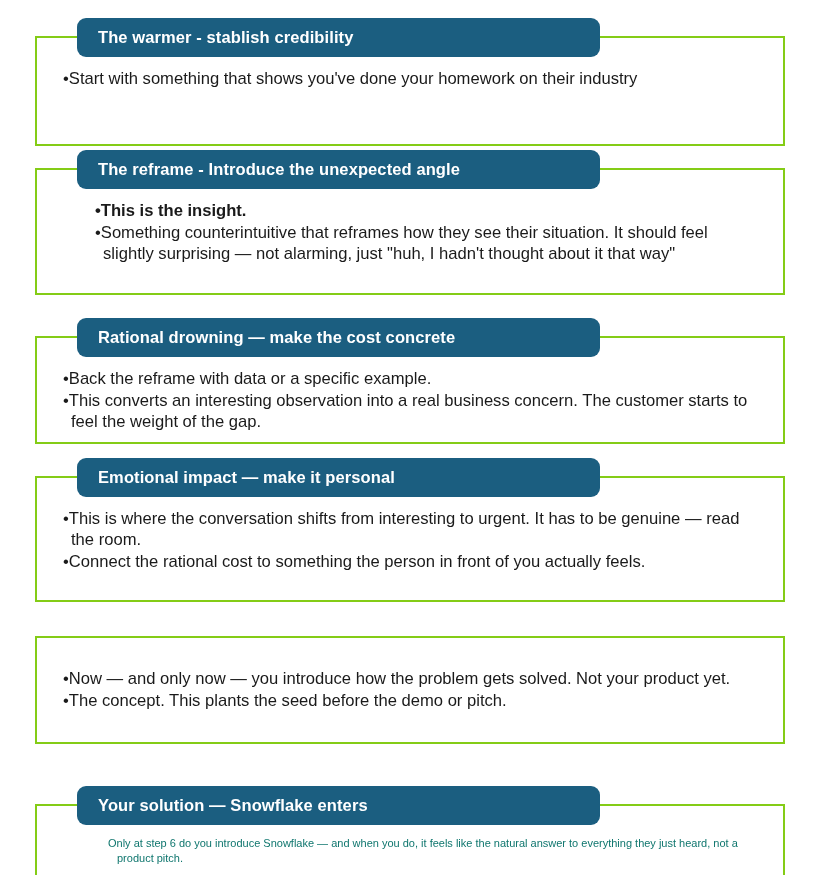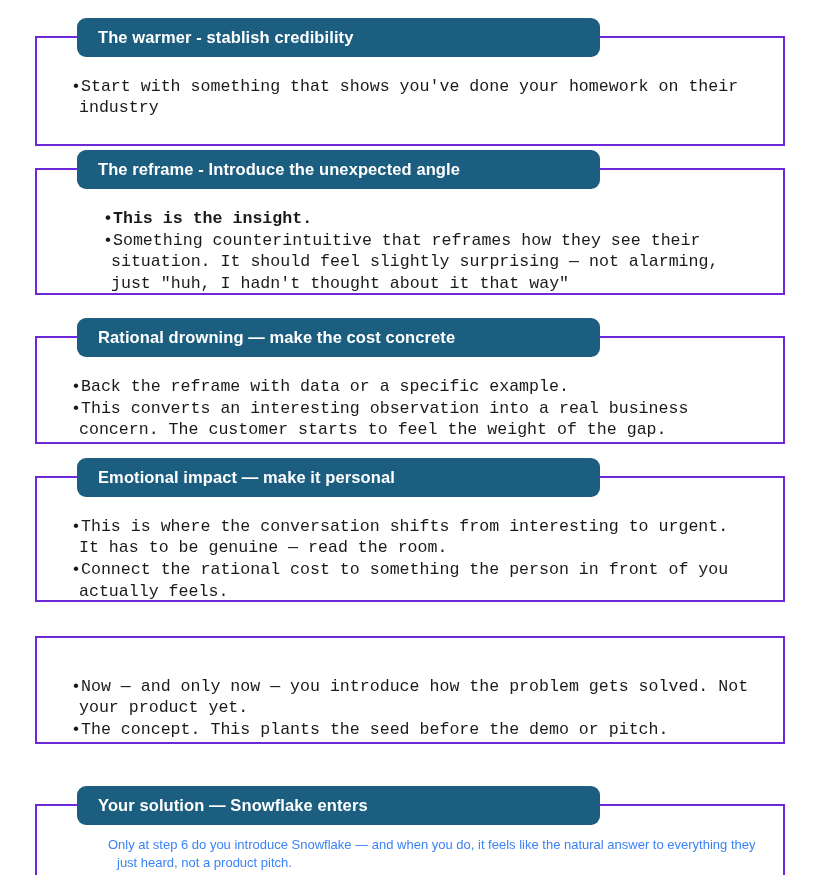--- a/index.html
+++ b/index.html
@@ -20,21 +20,21 @@
     height: 875px;
     overflow: hidden;
     background: #ffffff;
   }
 
   .card {
     position: absolute;
     left: 35px;
     width: 750px;
     box-sizing: border-box;
-    border: 2px solid #6d28d9;
+    border: 2px solid #84cc16;
   }
 
   
   .card-header {
     position: absolute;
     left: 40px;          
     top: -20px;
     width: 523px;
     height: 39px;
     box-sizing: border-box;
@@ -55,45 +55,44 @@
   }
 
   .card-body {
     padding: 30px 22px 14px 22px;
     position: relative;
     z-index: 1;
   }
 
   ul.bullets {
     list-style: none;
-    margin: 8px;
+    margin: 0;
     padding: 0;
-    font-family: Liberation Mono, monospace;
   }
   ul.bullets li {
     position: relative;
     font-size: 16.6px;
     line-height: 1.28;
     color: #1a1a1a;
     padding-left: 12px;
     margin: 0 0 1px 0;
     text-indent: -8px;
   }
   ul.bullets li .bullet-dot {
     font-size: 16.6px;
     line-height: 1;
   }
   ul.bullets li.strong-item {
     font-weight: bold;
   }
 
   .plain-text {
-    font-size: 13px;
+    font-size: 11px;
     line-height: 1.35;
-    color: #3b82f6;
+    color: #0f766e;
     padding-left: 14px;
     text-indent: -9px;
     margin: 0;
   }
 </style>
 </head>
 <body>
 
 <div id="page">
 

